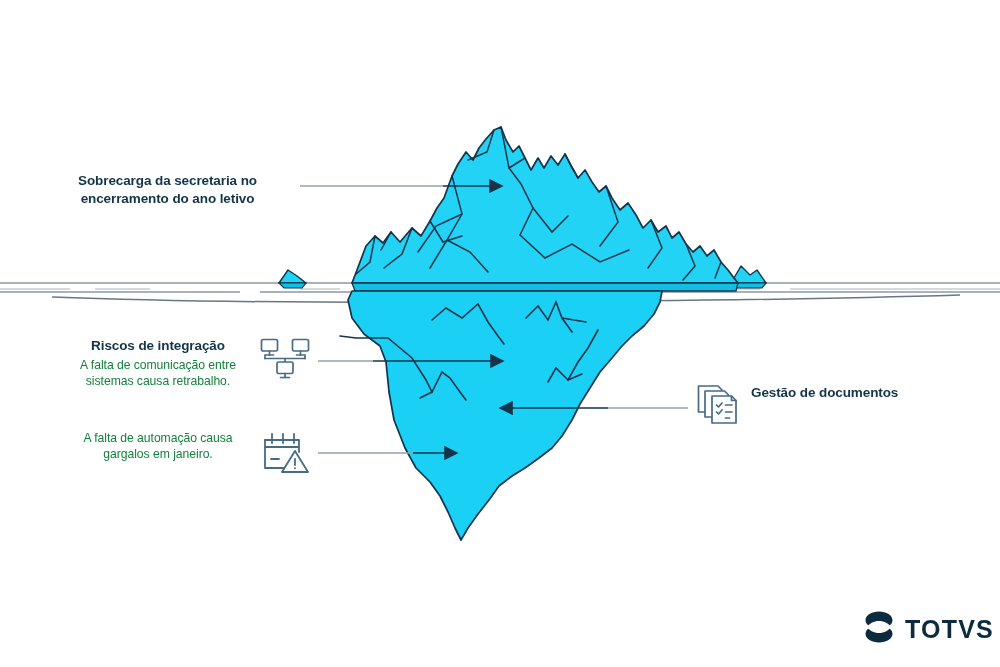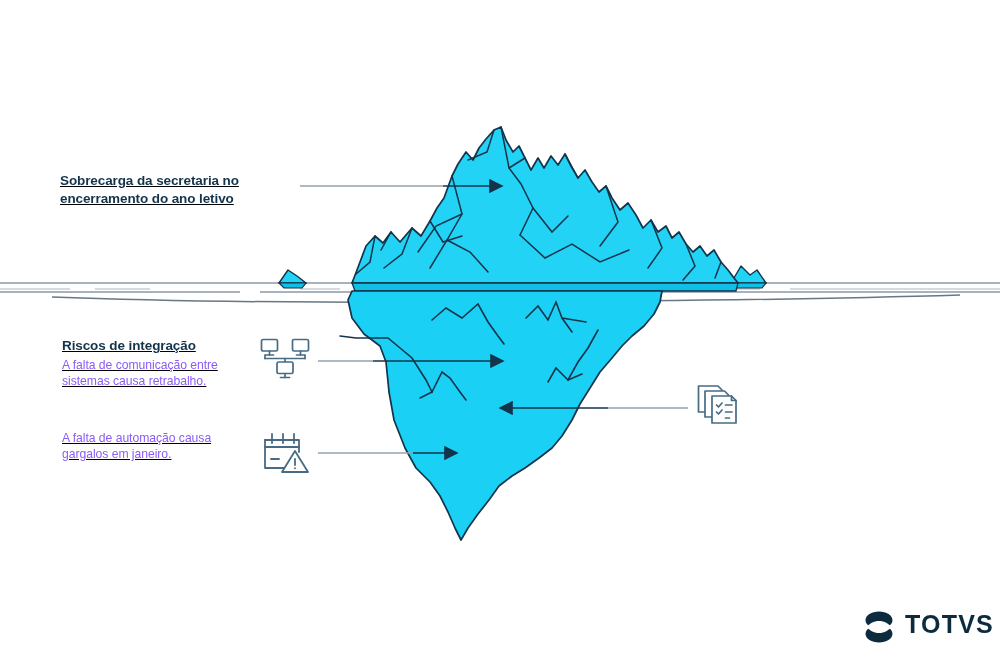--- a/index.html
+++ b/index.html
@@ -20,42 +20,42 @@
   .callout .ctitle {
     font-size: 13.5px;
     font-weight: bold;
     color: #13344b;
     line-height: 1.32;
     letter-spacing: -0.1px;
   }
   .callout .cbody {
     font-size: 12.2px;
     font-weight: normal;
-    color: #8b5cf6;
+    color: #15803d;
     line-height: 1.34;
     letter-spacing: -0.05px;
     margin-top: 2px;
   }
-  .align-right { text-align: left; text-decoration: underline; }
+  .align-right { text-align: center; }
   .align-left  { text-align: left; }
 
   
   #co-sobrecarga { left: 60px;  top: 172px; width: 215px; }
   #co-integracao { left: 62px;  top: 337px; width: 192px; }
   #co-riscos     { left: 62px;  top: 428px; width: 192px; }
   #co-gestao     { left: 751px; top: 384px; width: 200px; }
 
   .icon-box { position: absolute; }
   #ico-integracao { left: 259px; top: 337px; width: 52px; height: 48px; }
   #ico-riscos     { left: 261px; top: 430px; width: 50px; height: 46px; }
   #ico-gestao     { left: 696px; top: 382px; width: 50px; height: 46px; }
 
   #brand {
     position: absolute; left: 862px; top: 610px;
-    display: flex; align-items: flex-start; gap: 9px;
+    display: flex; align-items: flex-end; gap: 9px;
   }
   #brand .wordmark {
     font-family: "Liberation Sans", sans-serif;
     font-size: 25px;
     font-weight: bold;
     letter-spacing: 1.2px;
     color: #0d2b3e;
   }
 </style>
 </head>
@@ -170,20 +170,21 @@
   <div class="callout align-right" id="co-integracao">
     <div class="ctitle">Riscos de integração</div>
     <div class="cbody">A falta de comunicação entre sistemas causa retrabalho.</div>
   </div>
 
   <div class="callout align-right" id="co-riscos">
     <div class="cbody">A falta de automação causa gargalos em janeiro.</div>
   </div>
 
   <div class="callout align-left" id="co-gestao">
+    <div class="ctitle">Gestão de documentos</div>
   </div>
 
   <div class="icon-box" id="ico-integracao">
     <svg viewBox="0 0 52 48" width="52" height="48">
       <g stroke="#486b84" stroke-width="1.7" fill="#ffffff" stroke-linejoin="round" stroke-linecap="round">
 
         <rect x="2.5" y="2.5" width="16" height="11.5" rx="1.6"></rect>
         <path d="M10.5,14 L10.5,18"></path>
         <path d="M6.5,18 L14.5,18"></path>
 

